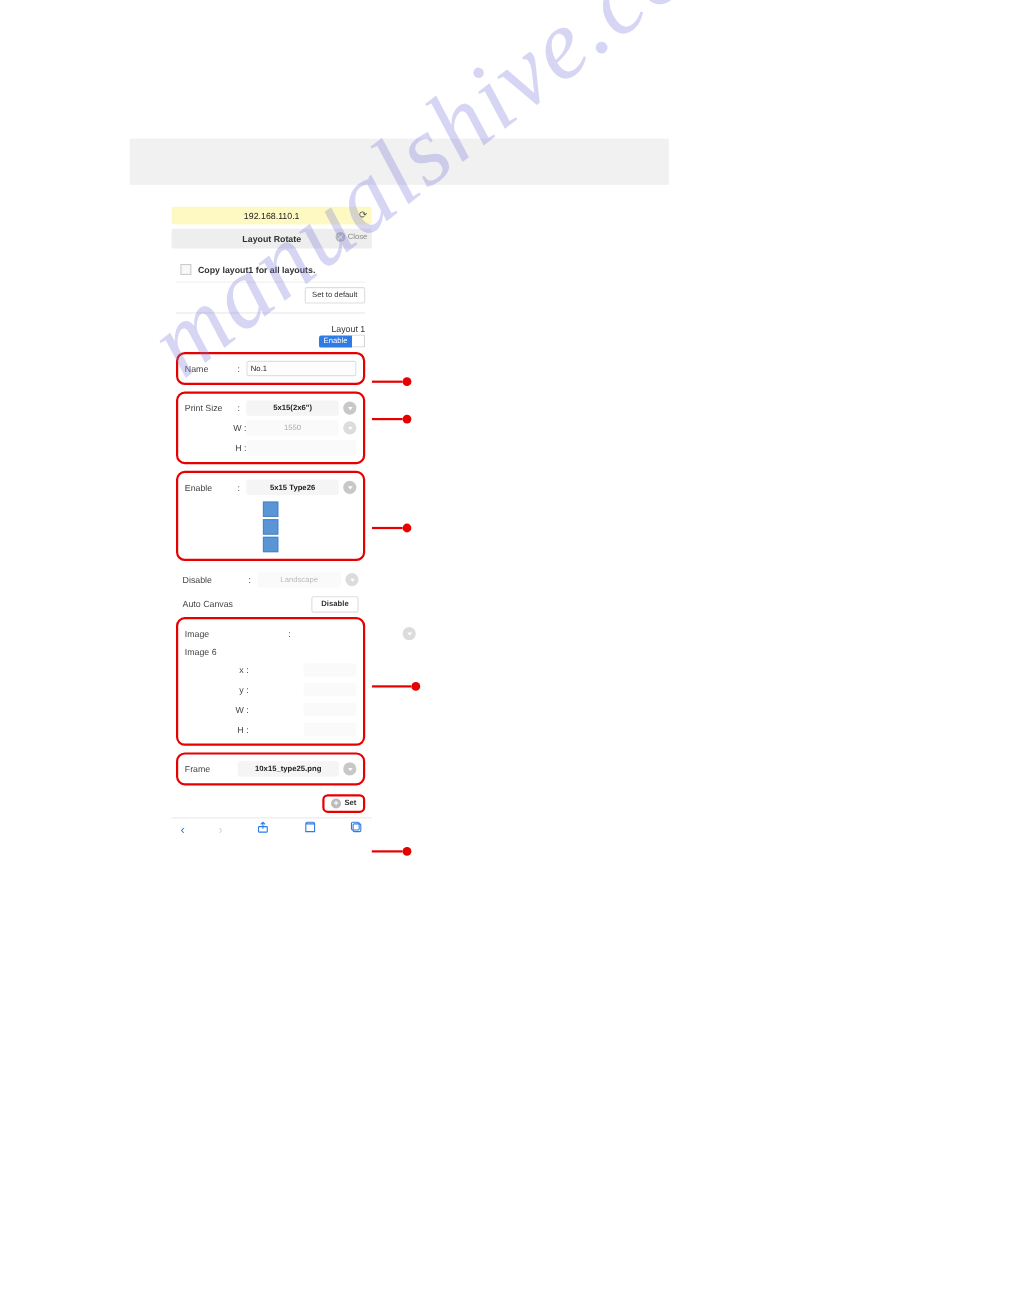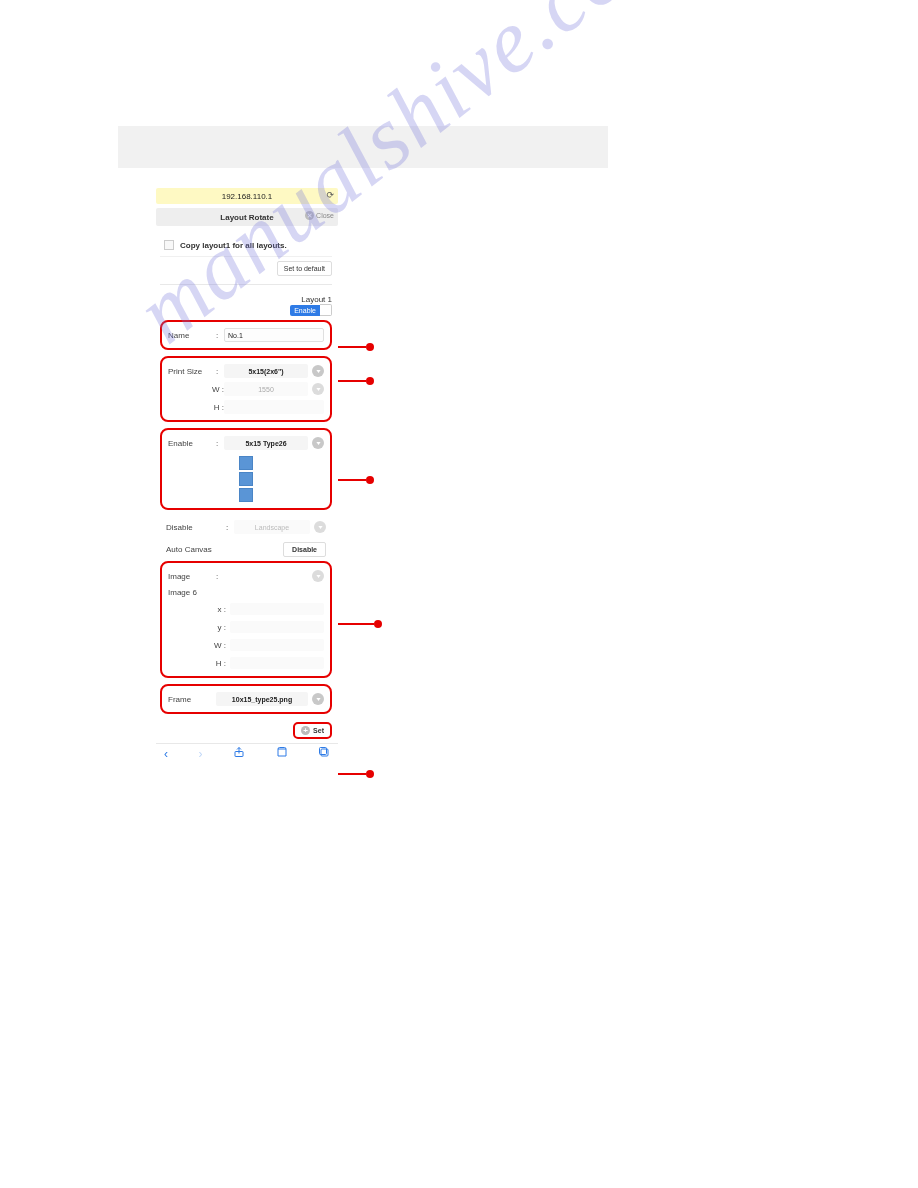--- a/index.html
+++ b/index.html
@@ -151,21 +151,21 @@
     flex: 1; height: 14px; background: #fafafa;
     border-radius: 2px; display: flex; align-items: center; justify-content: center;
     font-size: 7px; color: #bbb;
   }
   .disable-btn {
     border: 1px solid #ddd; background: #fff; border-radius: 2px;
     padding: 3px 8px; font-size: 7px; font-weight: 600; color: #333;
     margin-left: auto;
   }
   .image-section .subhead { font-size: 8px; color: #444; padding: 3px 0; }
-  .image-section .row { padding: 3px 0; }
+  .image-section .row { padding: 3px 0; gap: 46px; }
   .image-section .sublabel { flex: 0 0 58px; text-align: right; font-size: 8px; color: #444; }
   .image-section .inputline {
     flex: 1; height: 12px; background: #fafafa; border-radius: 2px; margin-left: 4px;
   }
   .set-row {
     display: flex; justify-content: flex-end; padding: 2px 0 4px 0;
   }
   .set-btn {
     border: 2px solid #e60000; border-radius: 5px;
     padding: 2px 6px; display: flex; align-items: center;

